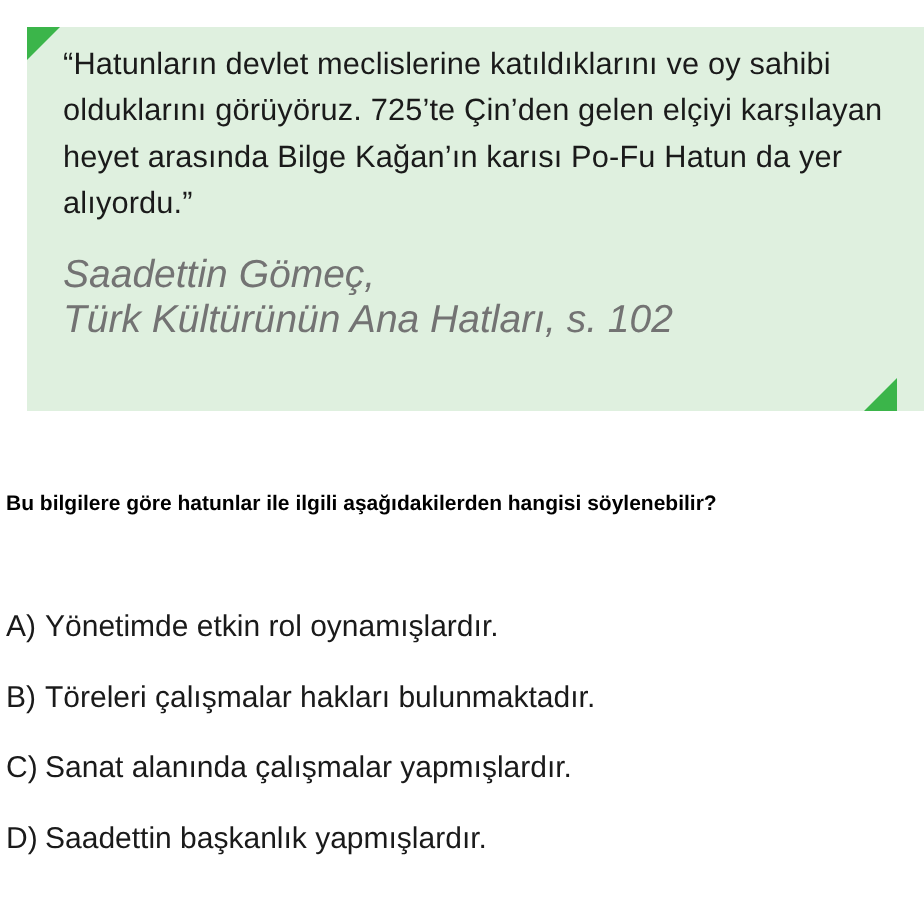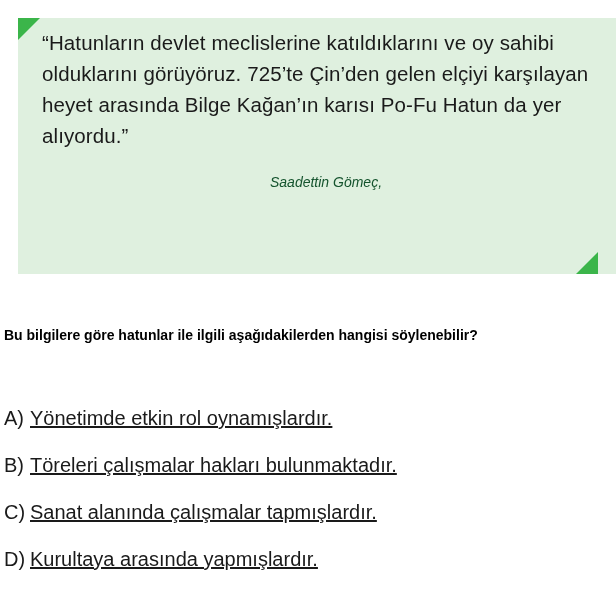--- a/index.html
+++ b/index.html
@@ -34,25 +34,25 @@
   }
   .quote-text {
     font-size: 20.5px;
     line-height: 31px;
     color: #1a1a1a;
     letter-spacing: 0.1px;
     margin: 0;
   }
   .quote-attrib {
     margin-top: 16px;
-    text-align: center;
+    text-align: left;
     font-style: italic;
-    font-size: 14px;
+    font-size: 26px;
     line-height: 30px;
-    color: #14532d;
+    color: #737373;
   }
   .quote-attrib div {
     white-space: nowrap;
   }
 
   
   .corner {
     position: absolute;
     width: 0;
     height: 0;
@@ -96,51 +96,51 @@
     line-height: 26px;
     color: #1a1a1a;
     margin-bottom: 21px;
   }
   .option-letter {
     width: 26px;
     flex: 0 0 26px;
   }
   .option-text {
     flex: 1 1 auto;
-    text-decoration: underline;
   }
 </style>
 </head>
 <body>
 
 <div class="page">
 
   <div class="quote-box">
     <p class="quote-text">“Hatunların devlet meclislerine katıldıklarını ve oy sahibi olduklarını görüyöruz. 725’te Çin’den gelen elçiyi karşılayan heyet arasında Bilge Kağan’ın karısı Po-Fu Hatun da yer alıyordu.”</p>
     <div class="quote-attrib">
       <div>Saadettin Gömeç,</div>
+      <div>Türk Kültürünün Ana Hatları, s. 102</div>
     </div>
   </div>
   <div class="corner corner-tl"></div>
   <div class="corner corner-br"></div>
 
   <div class="question">Bu bilgilere göre hatunlar ile ilgili aşağıdakilerden hangisi söylenebilir?</div>
 
   <div class="options">
     <div class="option">
       <span class="option-letter">A)</span>
       <span class="option-text">Yönetimde etkin rol oynamışlardır.</span>
     </div>
     <div class="option">
       <span class="option-letter">B)</span>
       <span class="option-text">Töreleri çalışmalar hakları bulunmaktadır.</span>
     </div>
     <div class="option">
       <span class="option-letter">C)</span>
-      <span class="option-text">Sanat alanında çalışmalar tapmışlardır.</span>
+      <span class="option-text">Sanat alanında çalışmalar yapmışlardır.</span>
     </div>
     <div class="option">
       <span class="option-letter">D)</span>
-      <span class="option-text">Kurultaya arasında yapmışlardır.</span>
+      <span class="option-text">Saadettin başkanlık yapmışlardır.</span>
     </div>
   </div>
 
 </div>
 
 </body></html>

